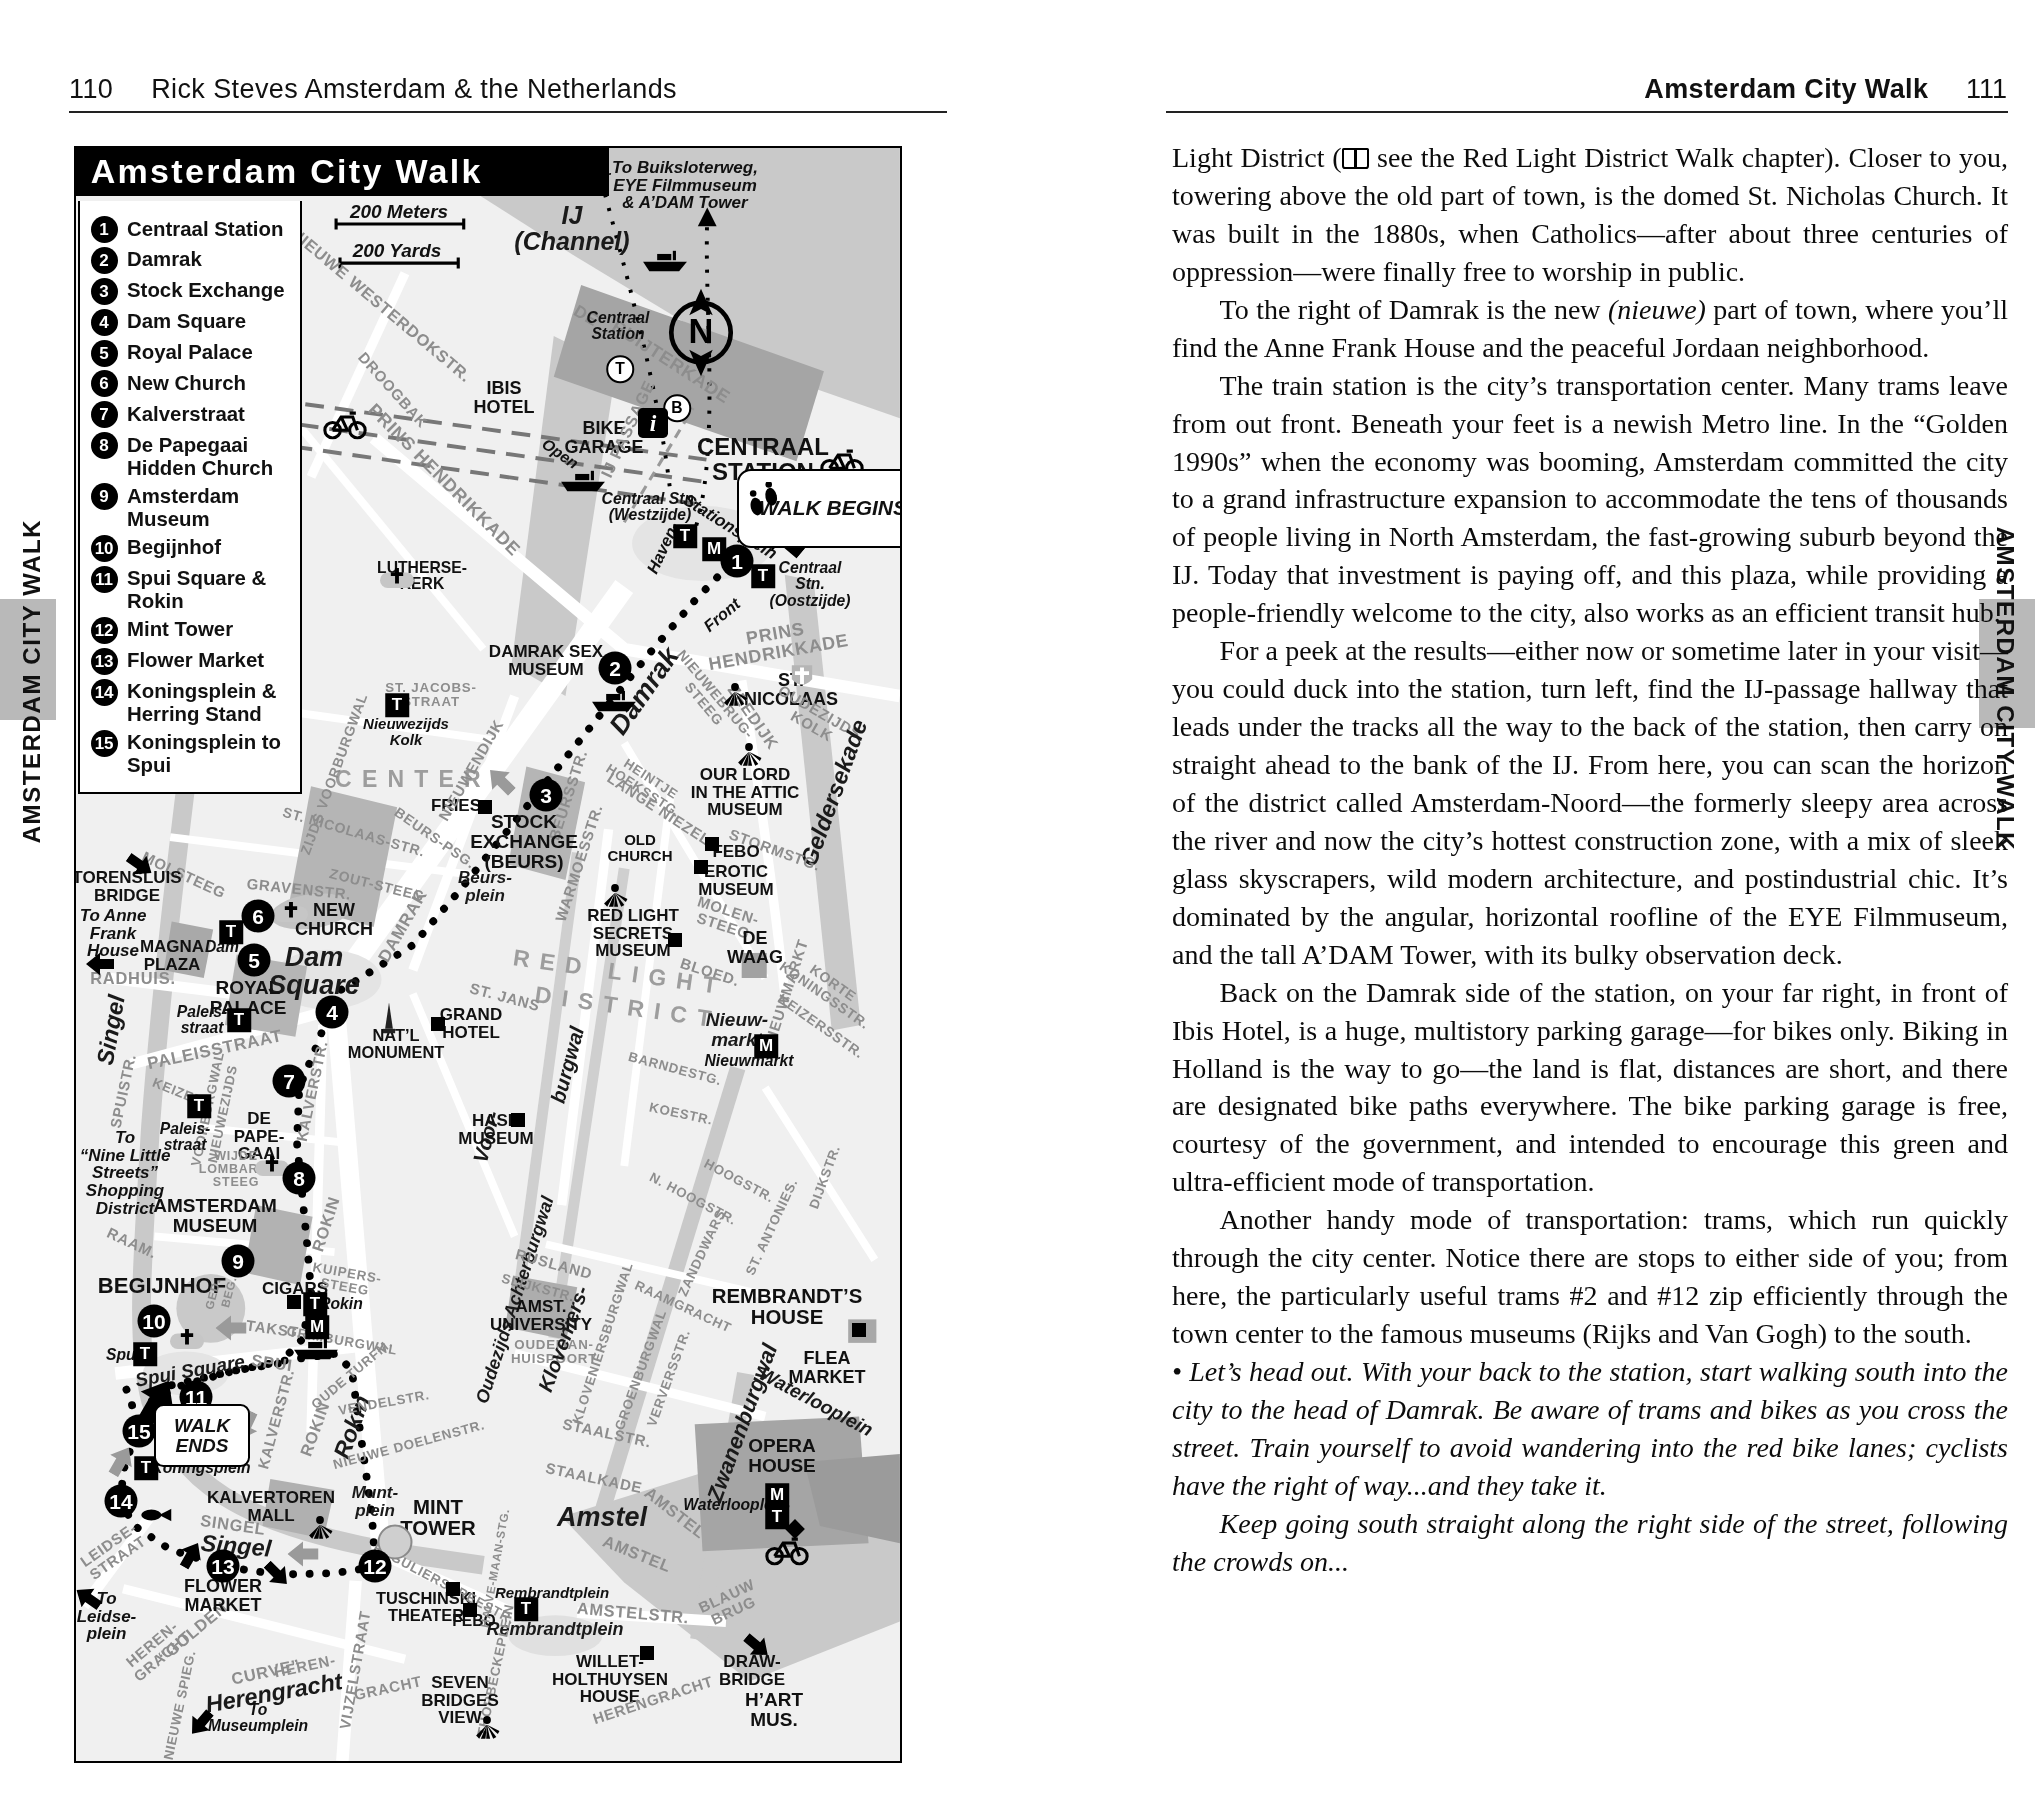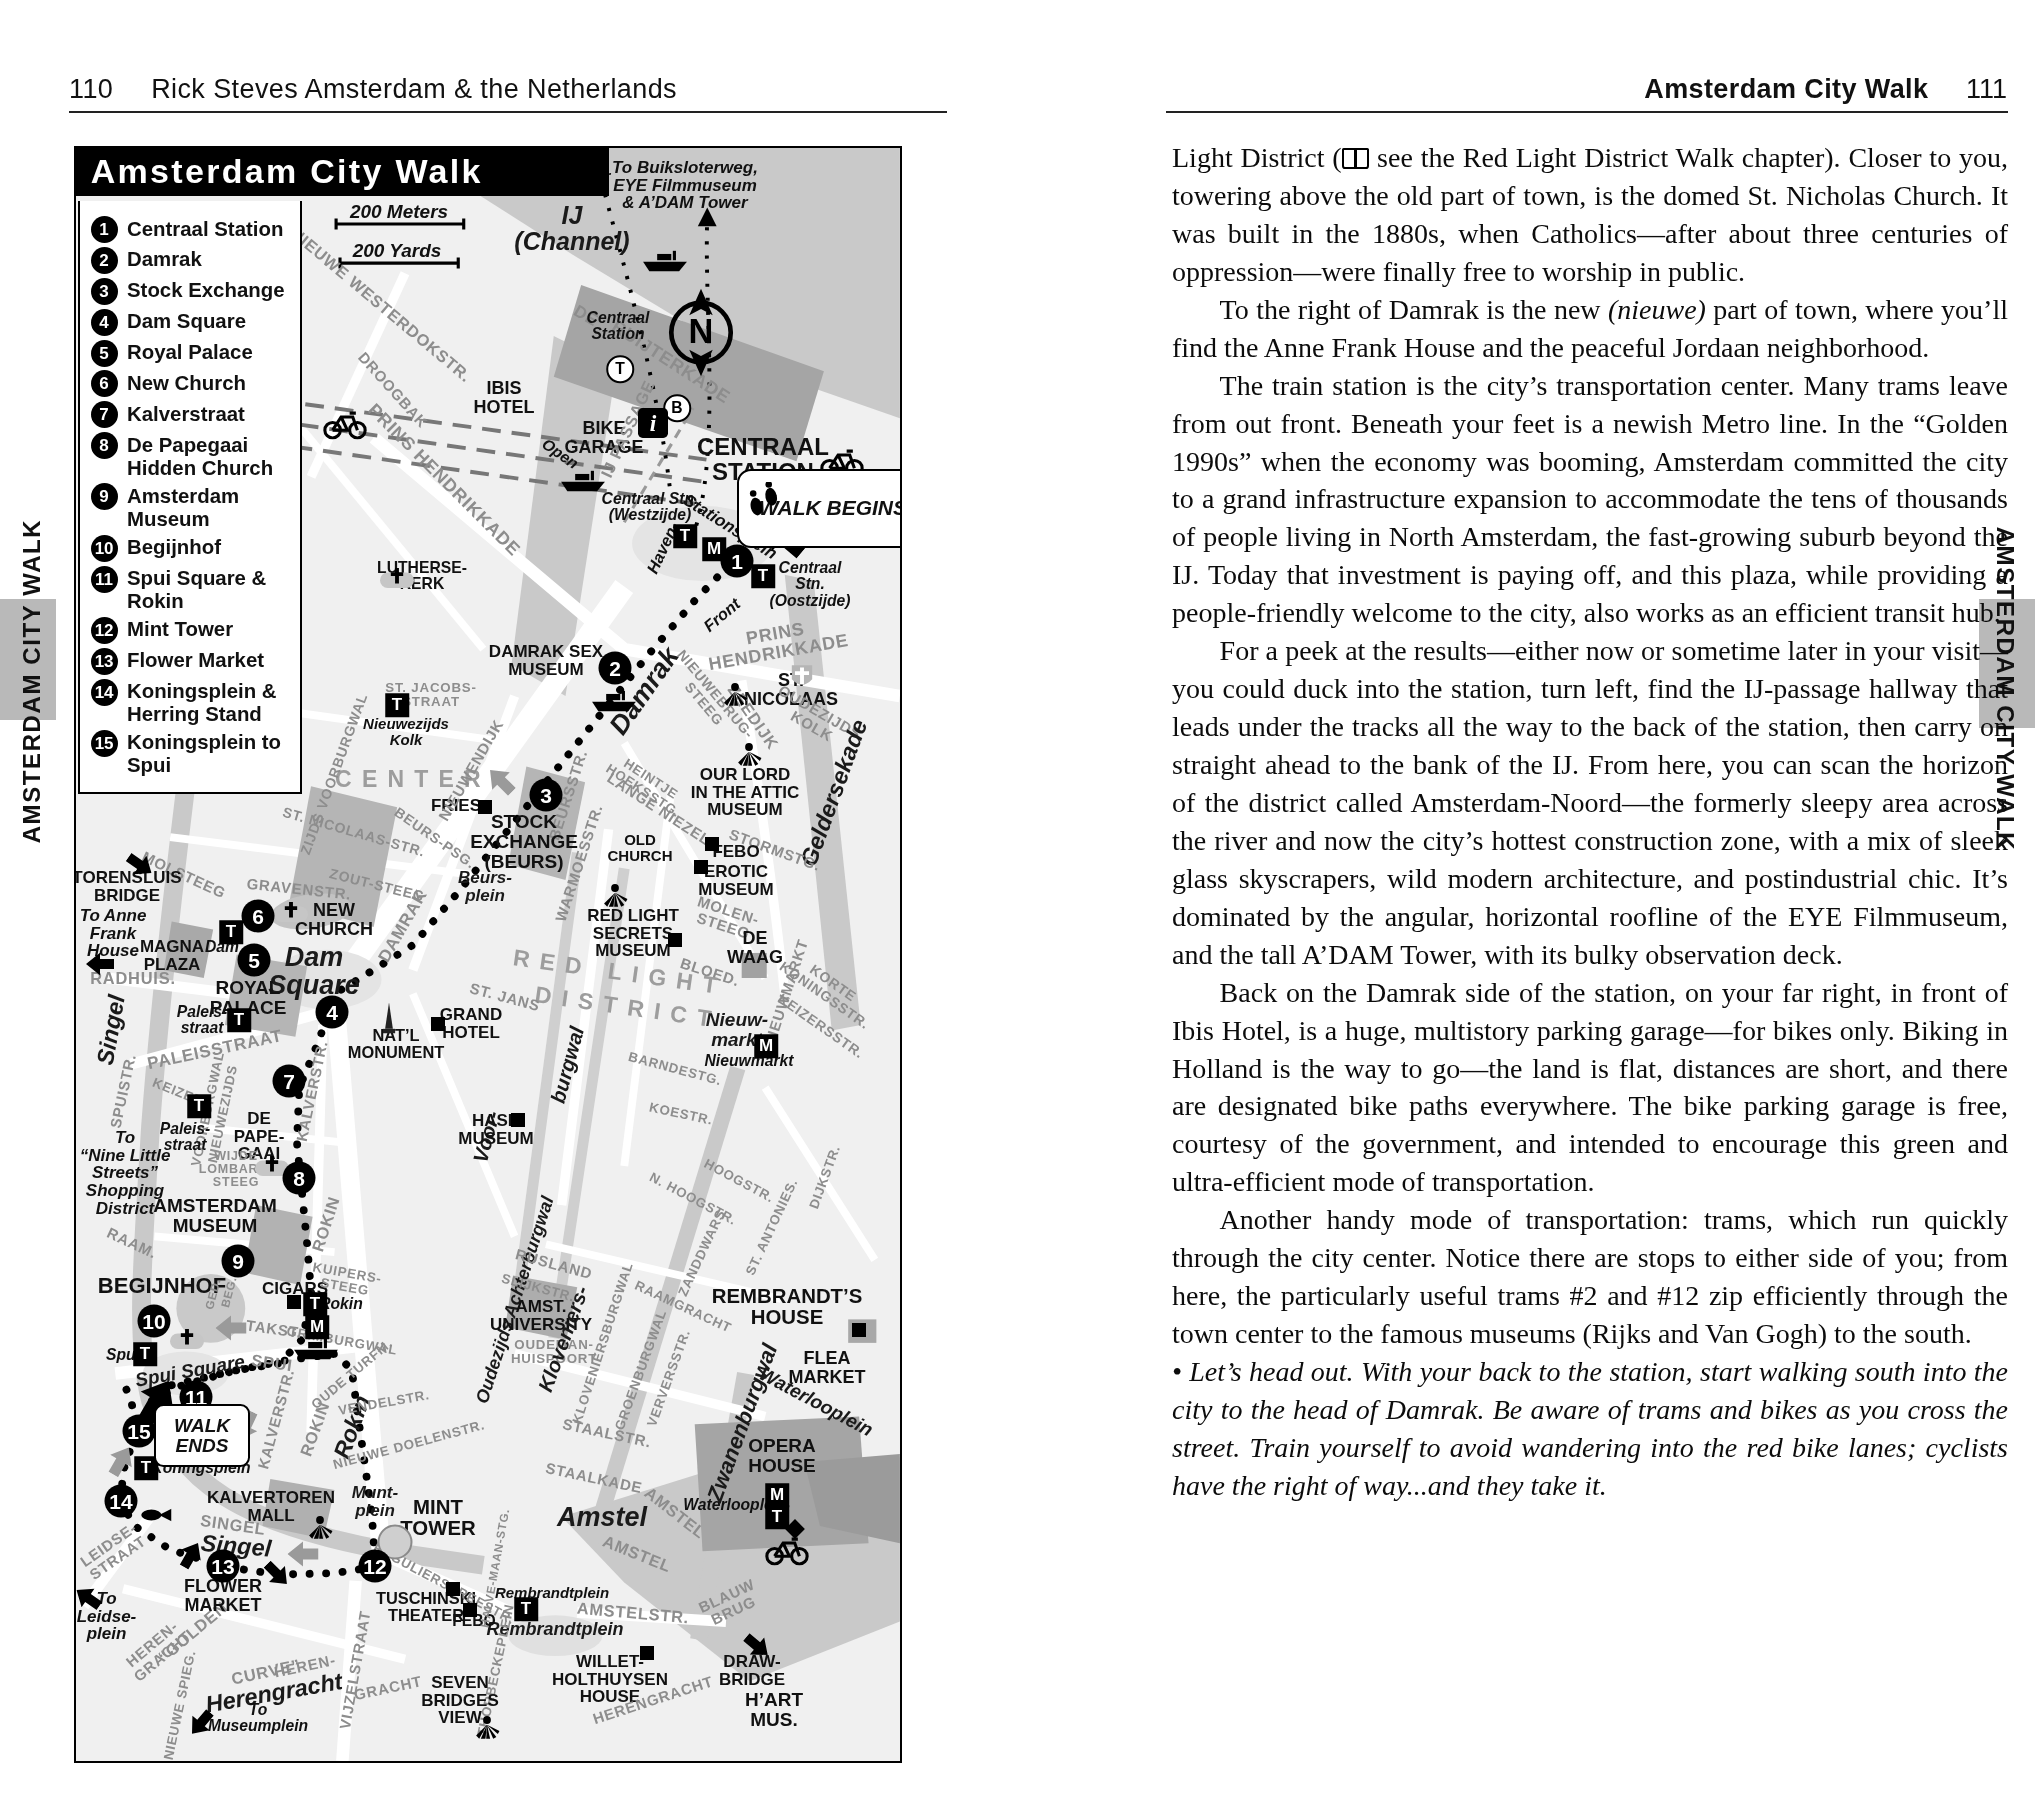--- a/index.html
+++ b/index.html
@@ -702,14 +702,15 @@
 </div>
 
 <div id="body-col">
     <p class="noind"><span>Light District (</span><span class="bookicn"></span><span> see the Red Light District Walk chapter). Closer to you, towering above the old part of town, is the domed St. Nicholas Church. It was built in the 1880s, when Catholics—after about three centuries of oppression—were finally free to worship in public.</span></p>
     <p><span>To the right of Damrak is the new </span><span style="font-style: italic; margin-top: 24px;">(nieuwe)</span><span> part of town, where you’ll find the Anne Frank House and the peaceful Jordaan neighborhood.</span></p>
     <p><span>The train station is the city’s transportation center. Many trams leave from out front. Beneath your feet is a newish Metro line. In the “Golden 1990s” when the economy was booming, Amsterdam committed the city to a grand infrastructure expansion to accommodate the tens of thousands of people living in North Amsterdam, the fast-growing suburb beyond the IJ. Today that investment is paying off, and this plaza, while providing a people-friendly welcome to the city, also works as an efficient transit hub.</span></p>
     <p><span>For a peek at the results—either now or sometime later in your visit—you could duck into the station, turn left, find the IJ-passage hallway that leads under the tracks all the way to the back of the station, then carry on straight ahead to the bank of the IJ. From here, you can scan the horizon of the district called Amsterdam-Noord—the formerly sleepy area across the river and now the city’s hottest construction zone, with a mix of sleek glass skyscrapers, wild modern architecture, and postindustrial chic. It’s dominated by the angular, horizontal roofline of the EYE Filmmuseum, and the tall A’DAM Tower, with its bulky observation deck.</span></p>
     <p><span>Back on the Damrak side of the station, on your far right, in front of Ibis Hotel, is a huge, multistory parking garage—for bikes only. Biking in Holland is the way to go—the land is flat, distances are short, and there are designated bike paths everywhere. The bike parking garage is free, courtesy of the government, and intended to encourage this green and ultra-efficient mode of transportation.</span></p>
     <p><span>Another handy mode of transportation: trams, which run quickly through the city center. Notice there are stops to either side of you; from here, the particularly useful trams #2 and #12 zip efficiently through the town center to the famous museums (Rijks and Van Gogh) to the south.</span></p>
     <p class="noind ital"><span>• Let’s head out. With your back to the station, start walking south into the city to the head of Damrak. Be aware of trams and bikes as you cross the street. Train yourself to avoid wandering into the red bike lanes; cyclists have the right of way...and they take it.</span></p>
+    <p class="ital"><span>Keep going south straight along the right side of the street, following the crowds on...</span></p>
   </div>
 
 
 </body></html>

